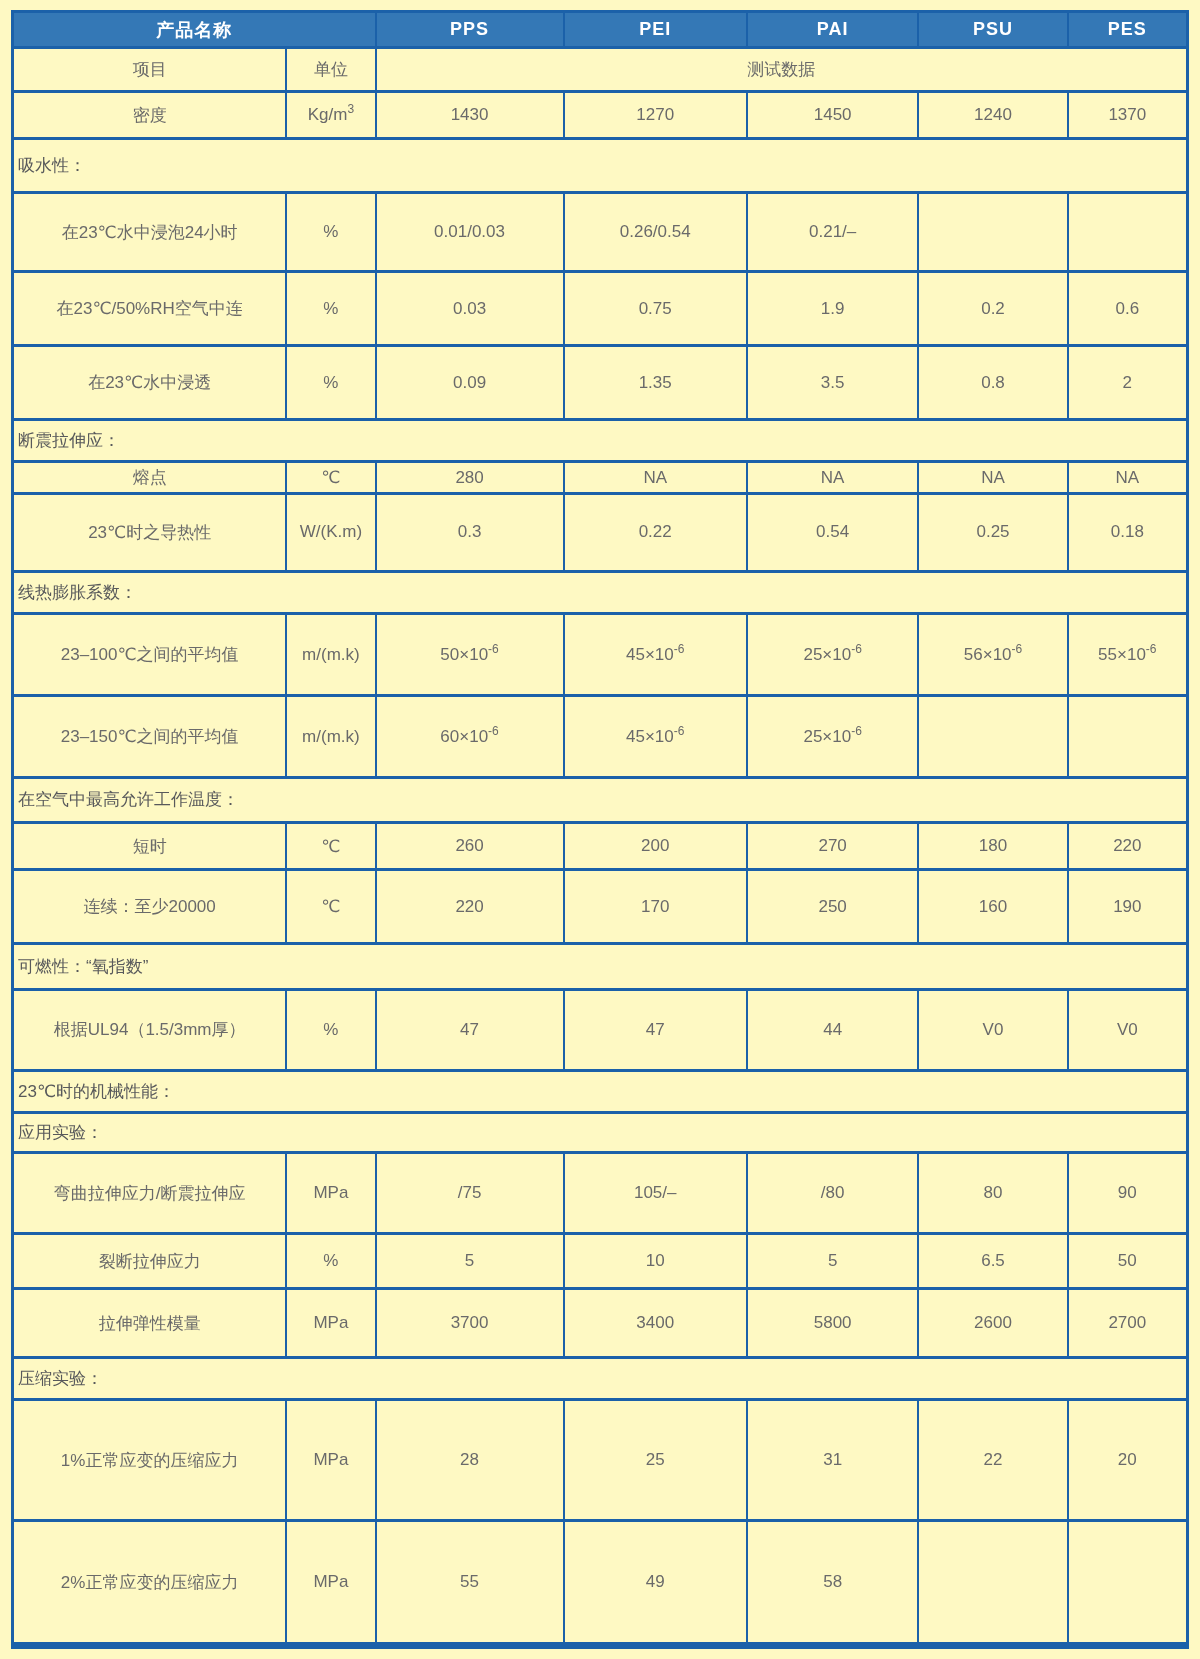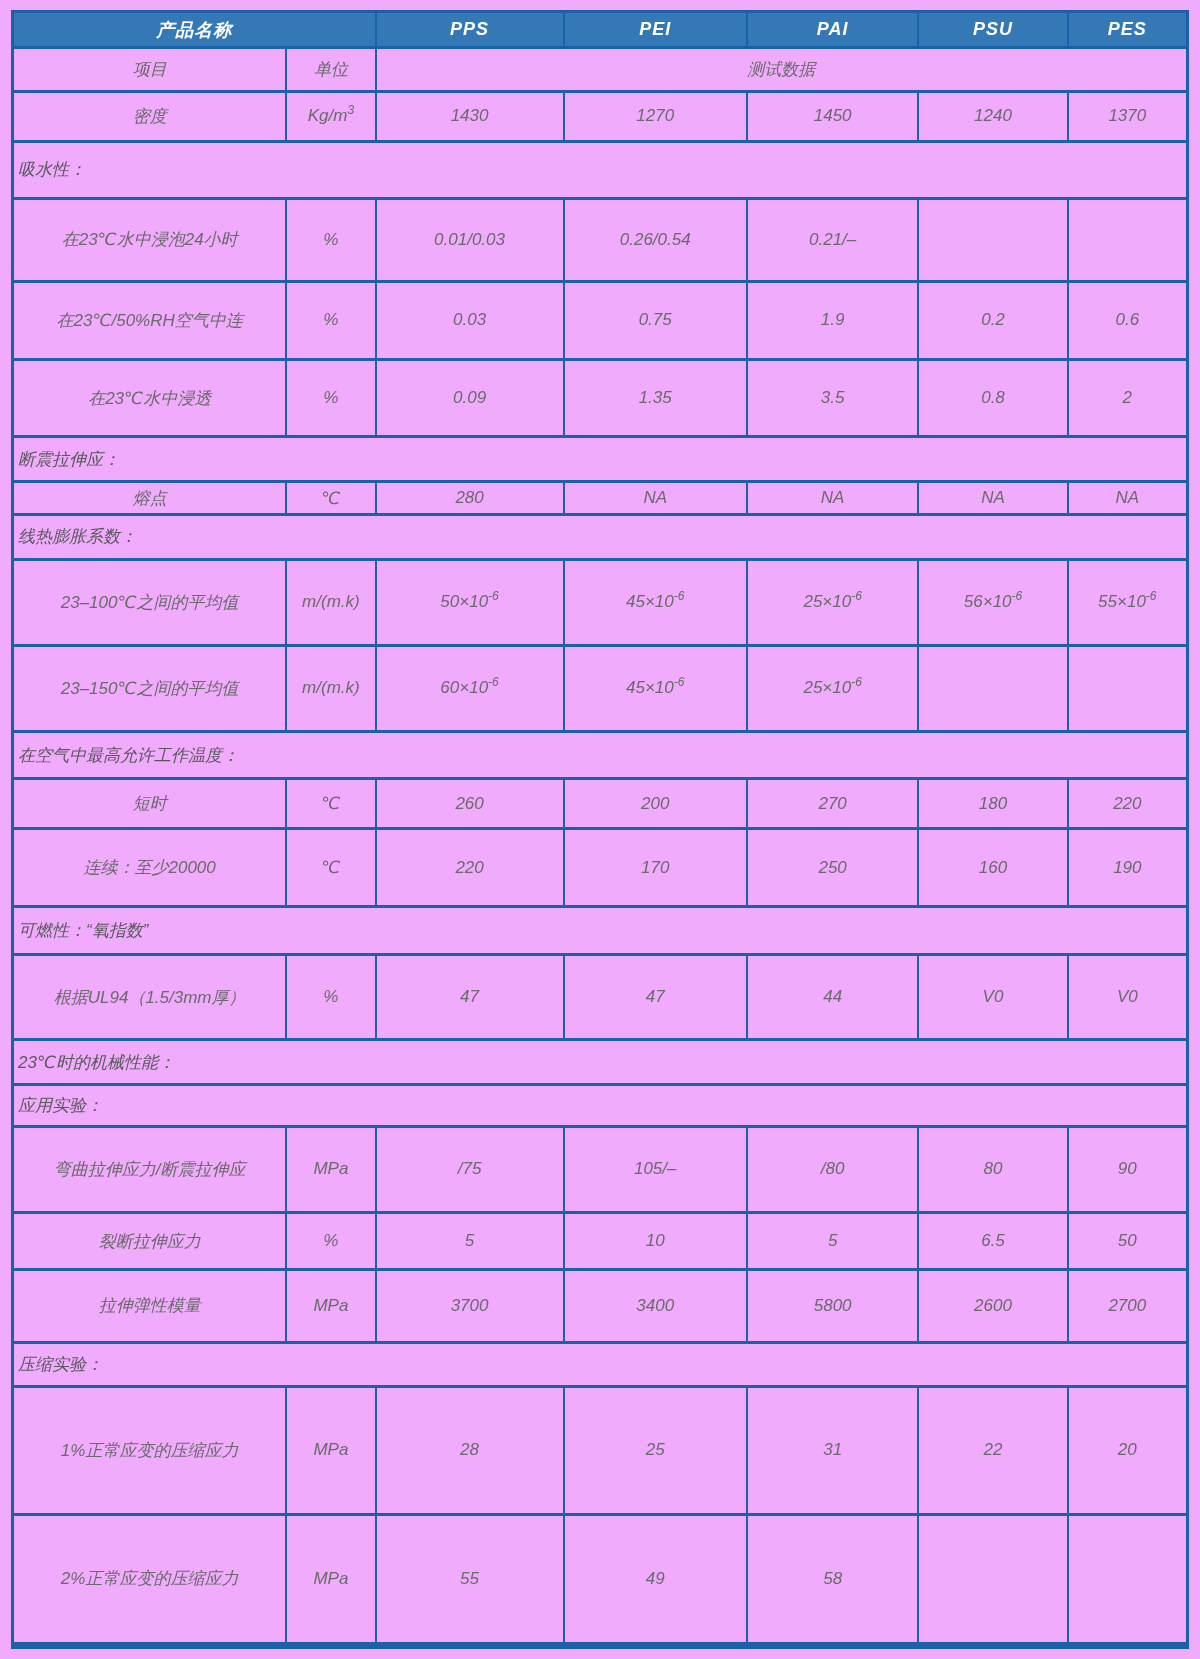--- a/index.html
+++ b/index.html
@@ -9,22 +9,21 @@
     --body-text:#6a6a6a;
     --section-text:#58595b;
   }
   *{box-sizing:border-box;}
   html,body{margin:0;padding:0;background:#ffffff;}
   body{font-family:"Liberation Sans","DejaVu Sans",sans-serif;}
   .page{
     width:1200px;
     height:1659px;
     padding:10px 11px 10px 11px;
-    background:#f0abfc;
-    font-style:italic;
+    background:#fef9c3;
   }
   table.spec{
     width:100%;
     height:1639px;
     border-collapse:collapse;
     table-layout:fixed;
     border:3px solid var(--grid-border);
     border-bottom:7px solid var(--grid-border);
   }
   table.spec td, table.spec th{
@@ -134,20 +133,29 @@
         </tr>
         <tr style="height: 30px; border-radius: 19px;">
           <td class="item">熔点</td>
           <td class="unit">℃</td>
           <td class="val">280</td>
           <td class="val">NA</td>
           <td class="val">NA</td>
           <td class="val">NA</td>
           <td class="val">NA</td>
         </tr>
+        <tr style="height: 74px;">
+          <td class="item">23℃时之导热性</td>
+          <td class="unit">W/(K.m)</td>
+          <td class="val">0.3</td>
+          <td class="val">0.22</td>
+          <td class="val">0.54</td>
+          <td class="val">0.25</td>
+          <td class="val">0.18</td>
+        </tr>
         <tr style="height: 40px;">
           <td colspan="7" class="section">线热膨胀系数：</td>
         </tr>
         <tr style="height: 78px;">
           <td class="item">23–100℃之间的平均值</td>
           <td class="unit">m/(m.k)</td>
           <td class="val">50×10<sup>-6</sup></td>
           <td class="val">45×10<sup>-6</sup></td>
           <td class="val">25×10<sup>-6</sup></td>
           <td class="val">56×10<sup>-6</sup></td>

